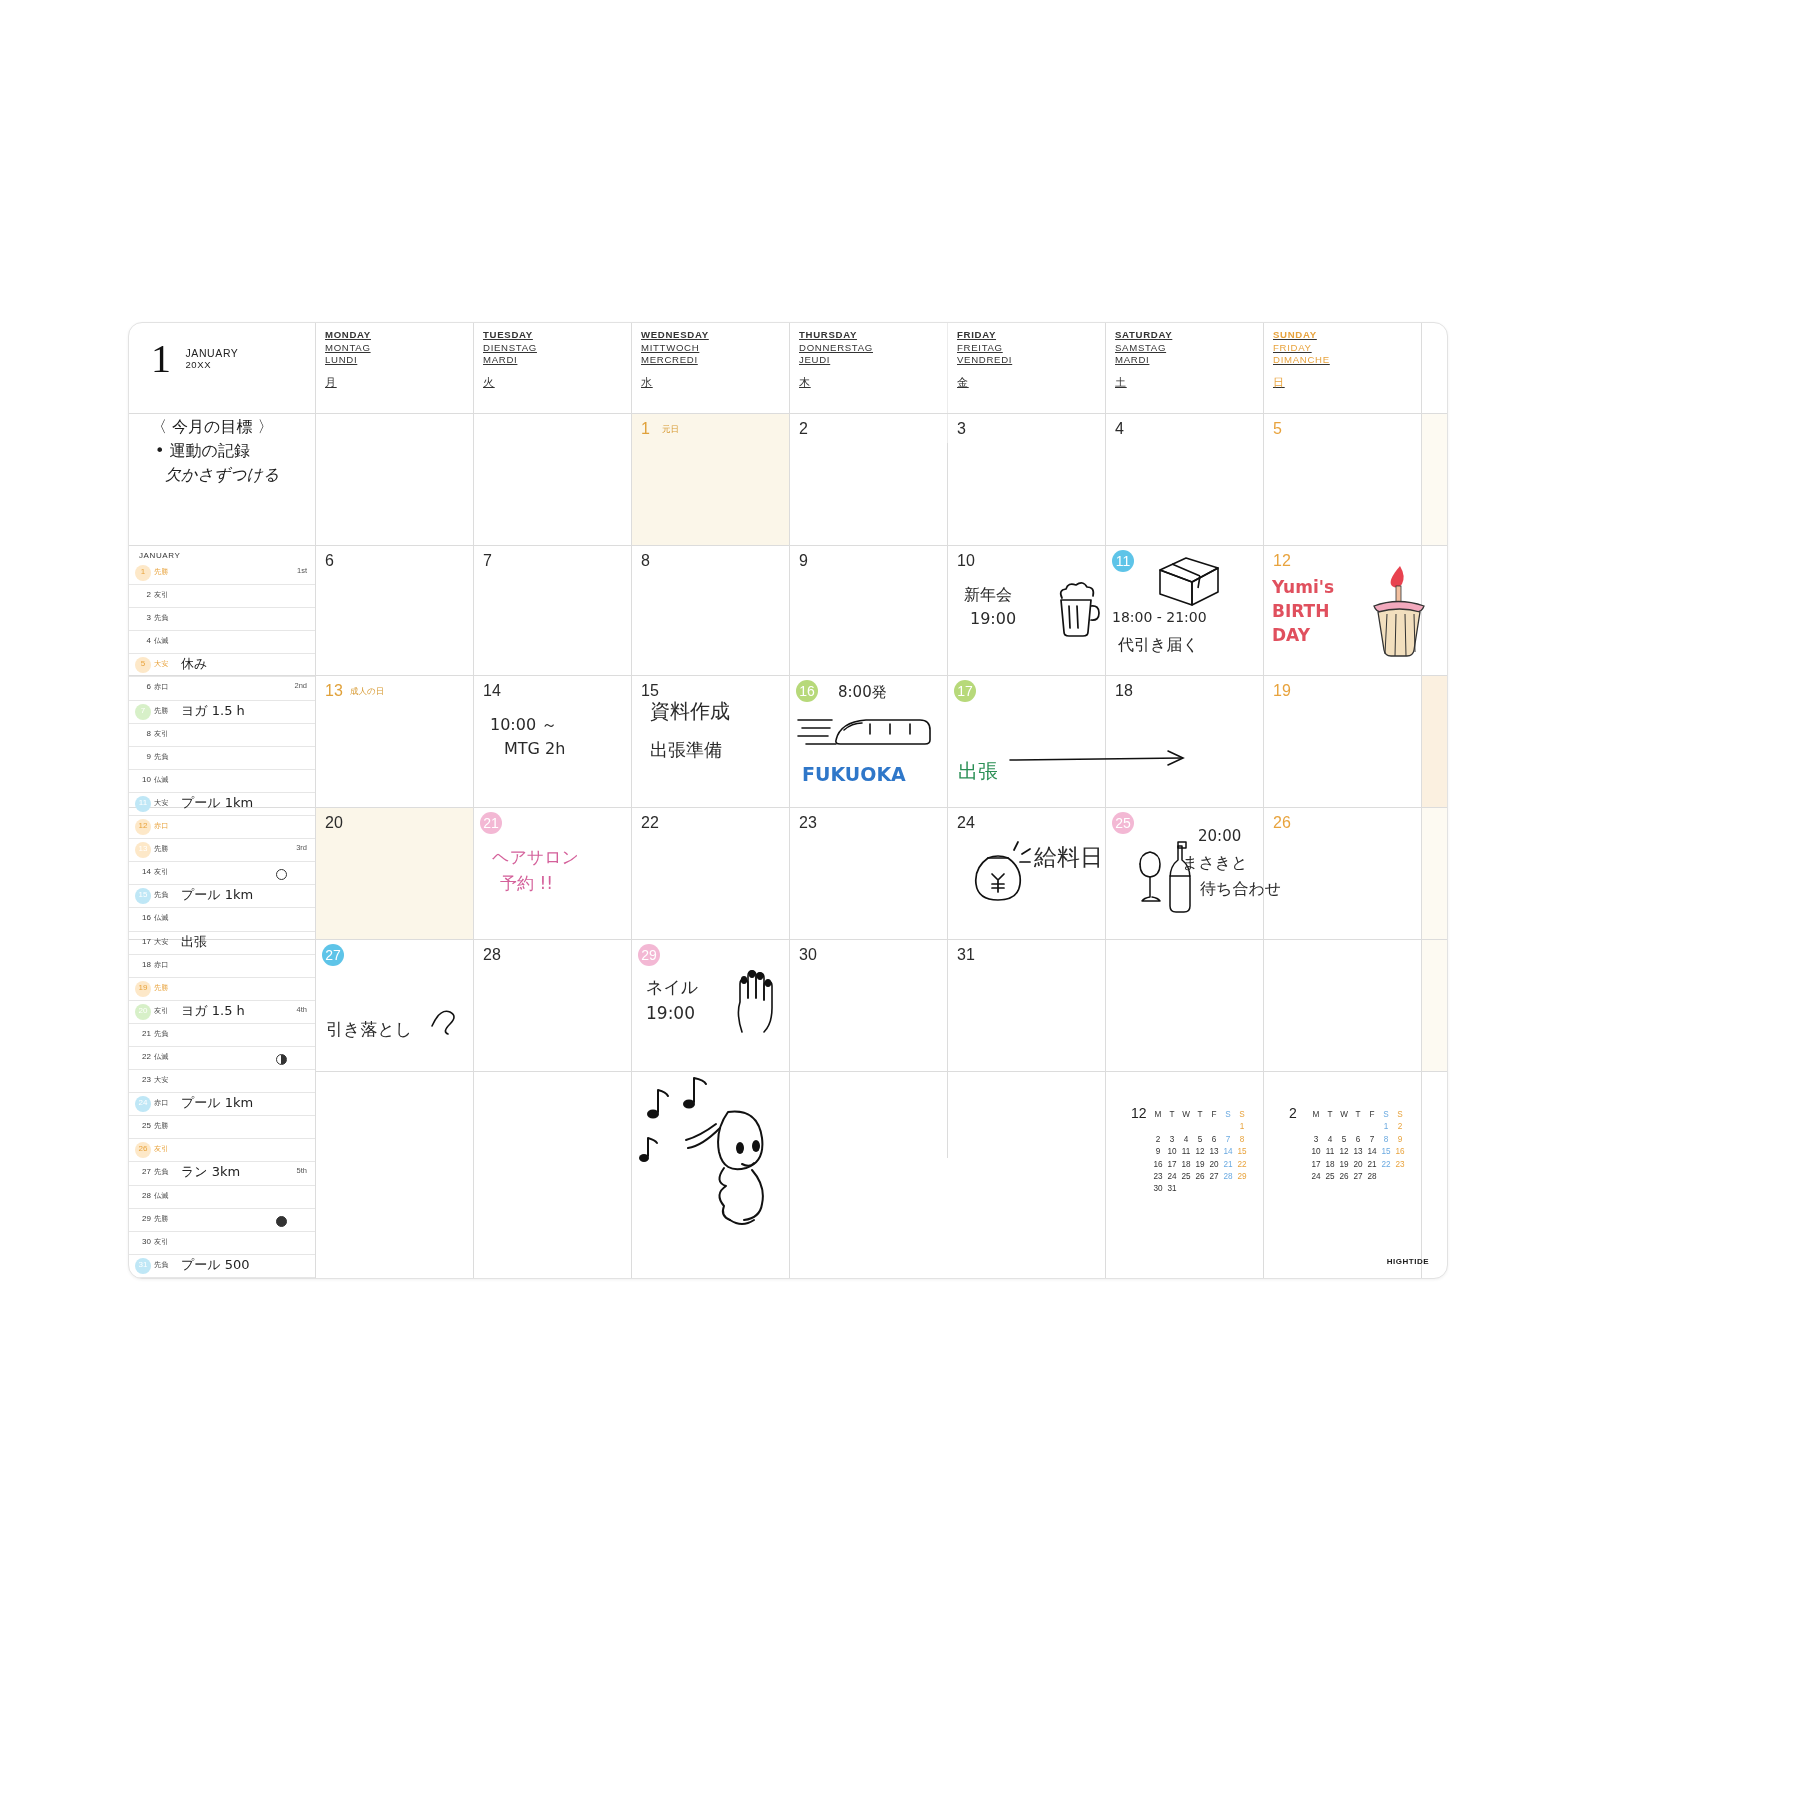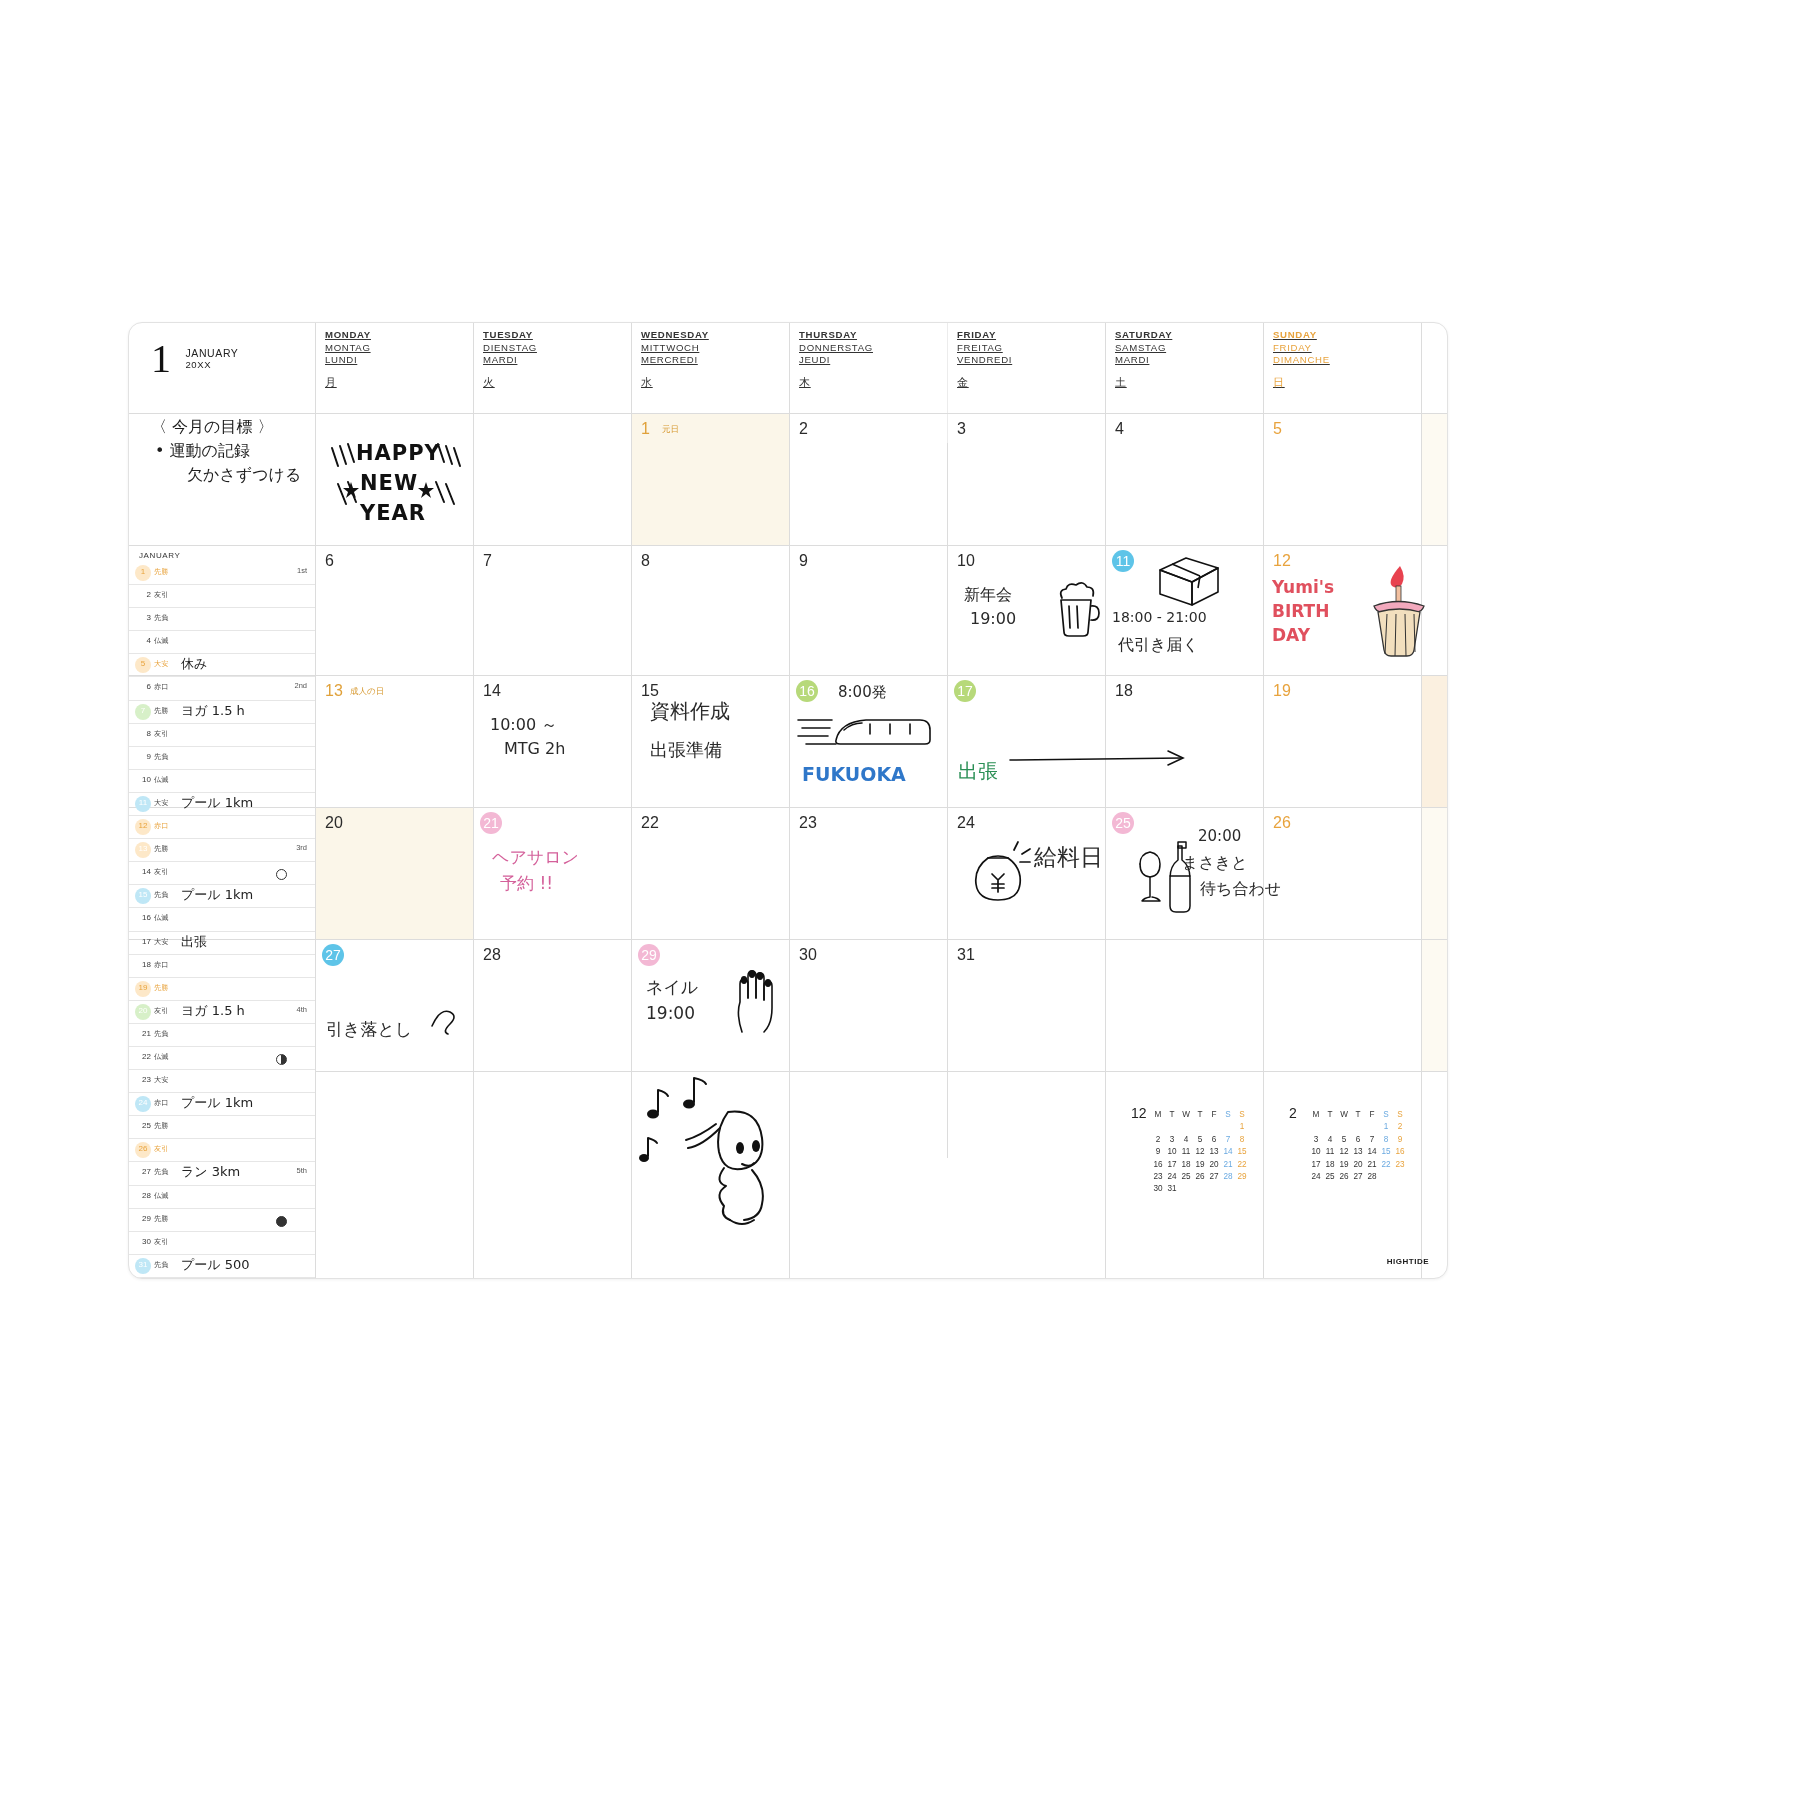--- a/index.html
+++ b/index.html
@@ -292,48 +292,30 @@
   <div class="dayhead sun" style="left:1144px;">
     <div class="l1">SUNDAY</div>
     <div class="l2">FRIDAY</div>
     <div class="l3">DIMANCHE</div>
     <div class="jp">日</div>
   </div>
 
   <div class="goals">
     <div>〈 今月の目標 〉</div>
     <div style="margin-left:4px;">• 運動の記録</div>
-    <div style="margin-left:36px;">欠かさずつける</div>
+    <div style="margin-left:14px;font-style:italic;">欠かさずつける</div>
   </div>
 
   <div class="cell tint-cream" style="left:503px; top:91px; width:157px; height:131px;"></div>
   <div class="cell tint-sunday" style="left:1293px; top:91px; width:25px; height:131px;"></div>
   <div class="cell tint-sunday" style="left:1293px; top:353px; width:25px; height:131px; background:#fbf0e0;"></div>
   <div class="cell tint-cream" style="left:187px; top:485px; width:157px; height:131px;"></div>
   <div class="cell tint-sunday" style="left:1293px; top:485px; width:25px; height:131px;"></div>
   <div class="cell tint-sunday" style="left:1293px; top:617px; width:25px; height:131px;"></div>
 
-  <div class="cell" style="left:187px; top:91px; width:157px; height:131px;">
-
-    <svg style="position:absolute; left:10px; top:18px;" width="140" height="100" viewBox="0 0 140 100">
-      <g stroke="#111" stroke-width="2" fill="none" stroke-linecap="round">
-        <path d="M6,16 L12,34 M14,14 L20,32 M22,12 L28,30"></path>
-        <path d="M112,12 L118,30 M120,14 L126,32 M128,16 L134,34"></path>
-        <path d="M12,52 L20,72 M22,50 L30,70"></path>
-        <path d="M110,50 L118,70 M120,52 L128,72"></path>
-      </g>
-      <text x="30" y="28" font-family="DejaVu Sans" font-size="21" font-weight="bold" fill="#111" letter-spacing="1">HAPPY</text>
-      <text x="34" y="58" font-family="DejaVu Sans" font-size="21" font-weight="bold" fill="#111" letter-spacing="1">NEW</text>
-      <text x="34" y="88" font-family="DejaVu Sans" font-size="21" font-weight="bold" fill="#111" letter-spacing="1">YEAR</text>
-      <g fill="#111">
-        <polygon points="25,50 27,56 33,56 28,60 30,66 25,62 20,66 22,60 17,56 23,56"></polygon>
-        <polygon points="100,50 102,56 108,56 103,60 105,66 100,62 95,66 97,60 92,56 98,56"></polygon>
-      </g>
-    </svg>
-  </div>
 
   <div class="cell" style="left:345px; top:91px; width:157px; height:131px;"></div>
 
   <div class="cell" style="left:503px; top:91px; width:157px; height:131px;">
     <div class="dnum" style="color:#e0a13a;">1</div>
     <div class="holiday" style="left:30px;">元日</div>
   </div>
 
   <div class="cell" style="left:661px; top:91px; width:157px; height:131px;">
     <div class="dnum">2</div>

